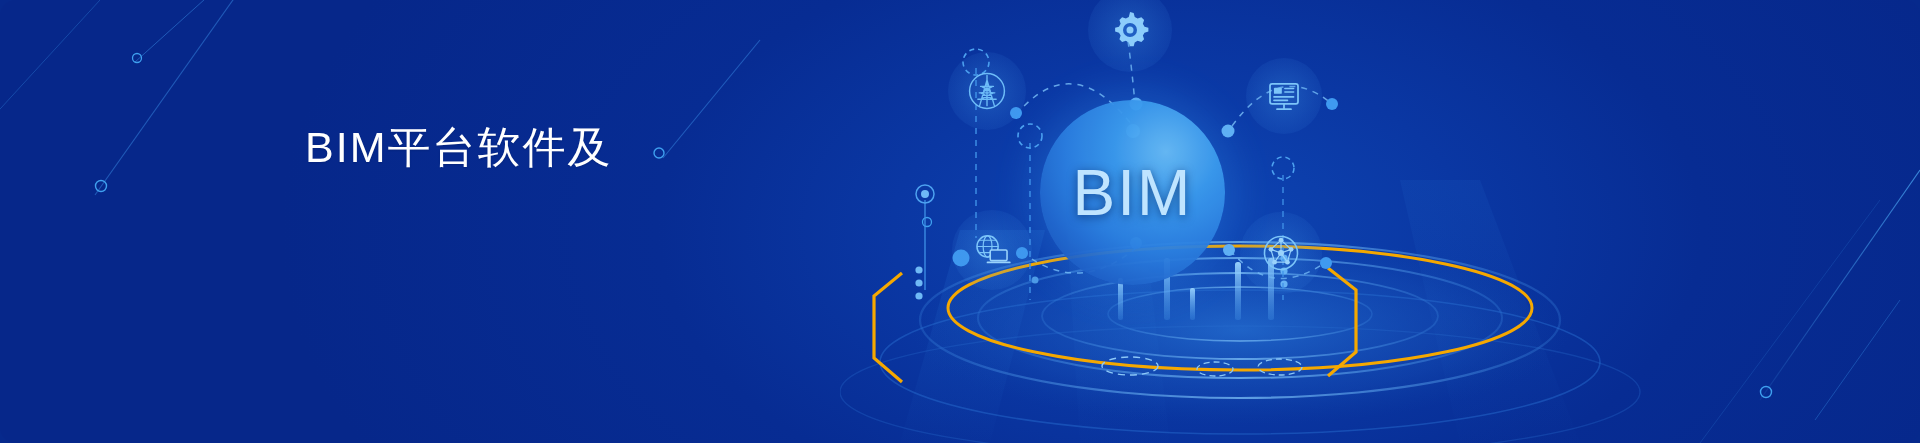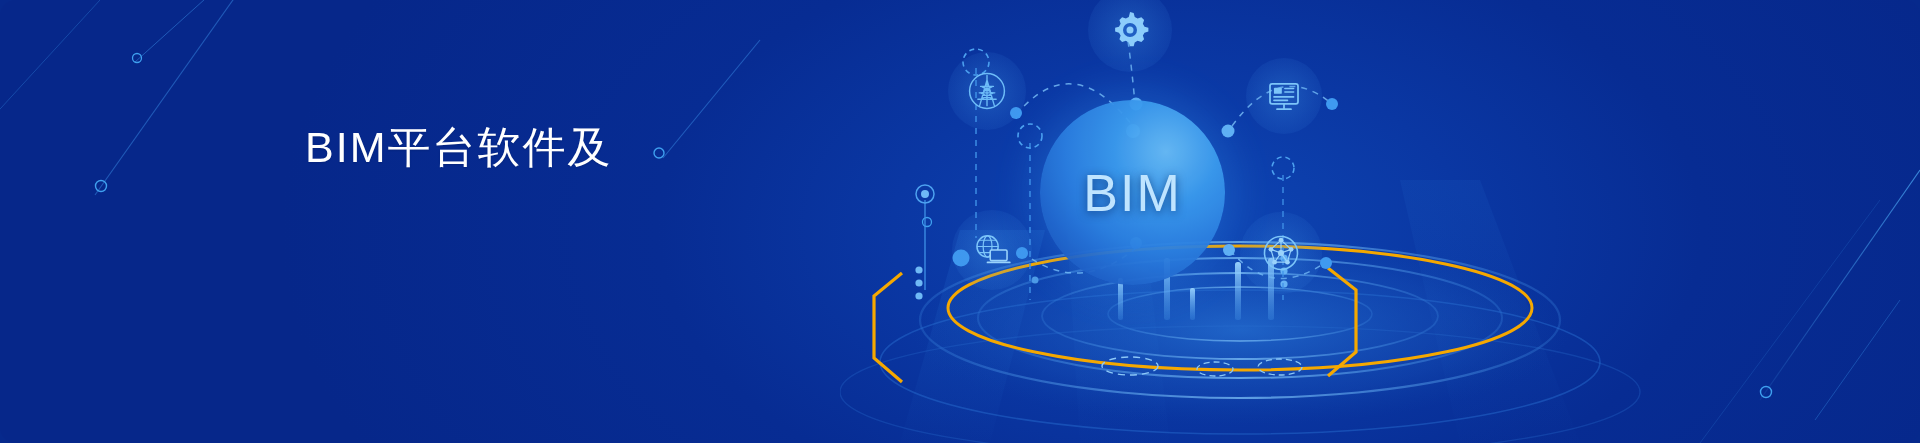--- a/index.html
+++ b/index.html
@@ -39,21 +39,21 @@
     position:absolute;
     left:200px;top:100px;width:185px;height:185px;
     border-radius:50%;
     background:radial-gradient(circle at 68% 28%, #69bdf6 0%, #3b9bee 28%, #2b7fe0 55%, #1f62c9 78%, #1a55bb 100%);
     box-shadow:0 0 40px 10px rgba(58,150,240,.28);
     opacity:.95;
   }
   .sphere-label{
     position:absolute;left:200px;top:100px;width:185px;height:185px;
     display:flex;align-items:center;justify-content:center;
-    font-size:52px;letter-spacing:2px;font-weight:400;
+    font-size:64px;letter-spacing:2px;font-weight:400;
     color:#bfe4ff;
     text-shadow:0 2px 10px rgba(5,30,90,.65);
   }
   .bubble{
     position:absolute;border-radius:50%;
     background:radial-gradient(circle at 50% 50%, rgba(70,160,240,.30) 0%, rgba(60,140,230,.16) 55%, rgba(50,120,215,0) 100%);
     display:flex;align-items:center;justify-content:center;
   }
   .bubble svg{display:block;}
 </style>

